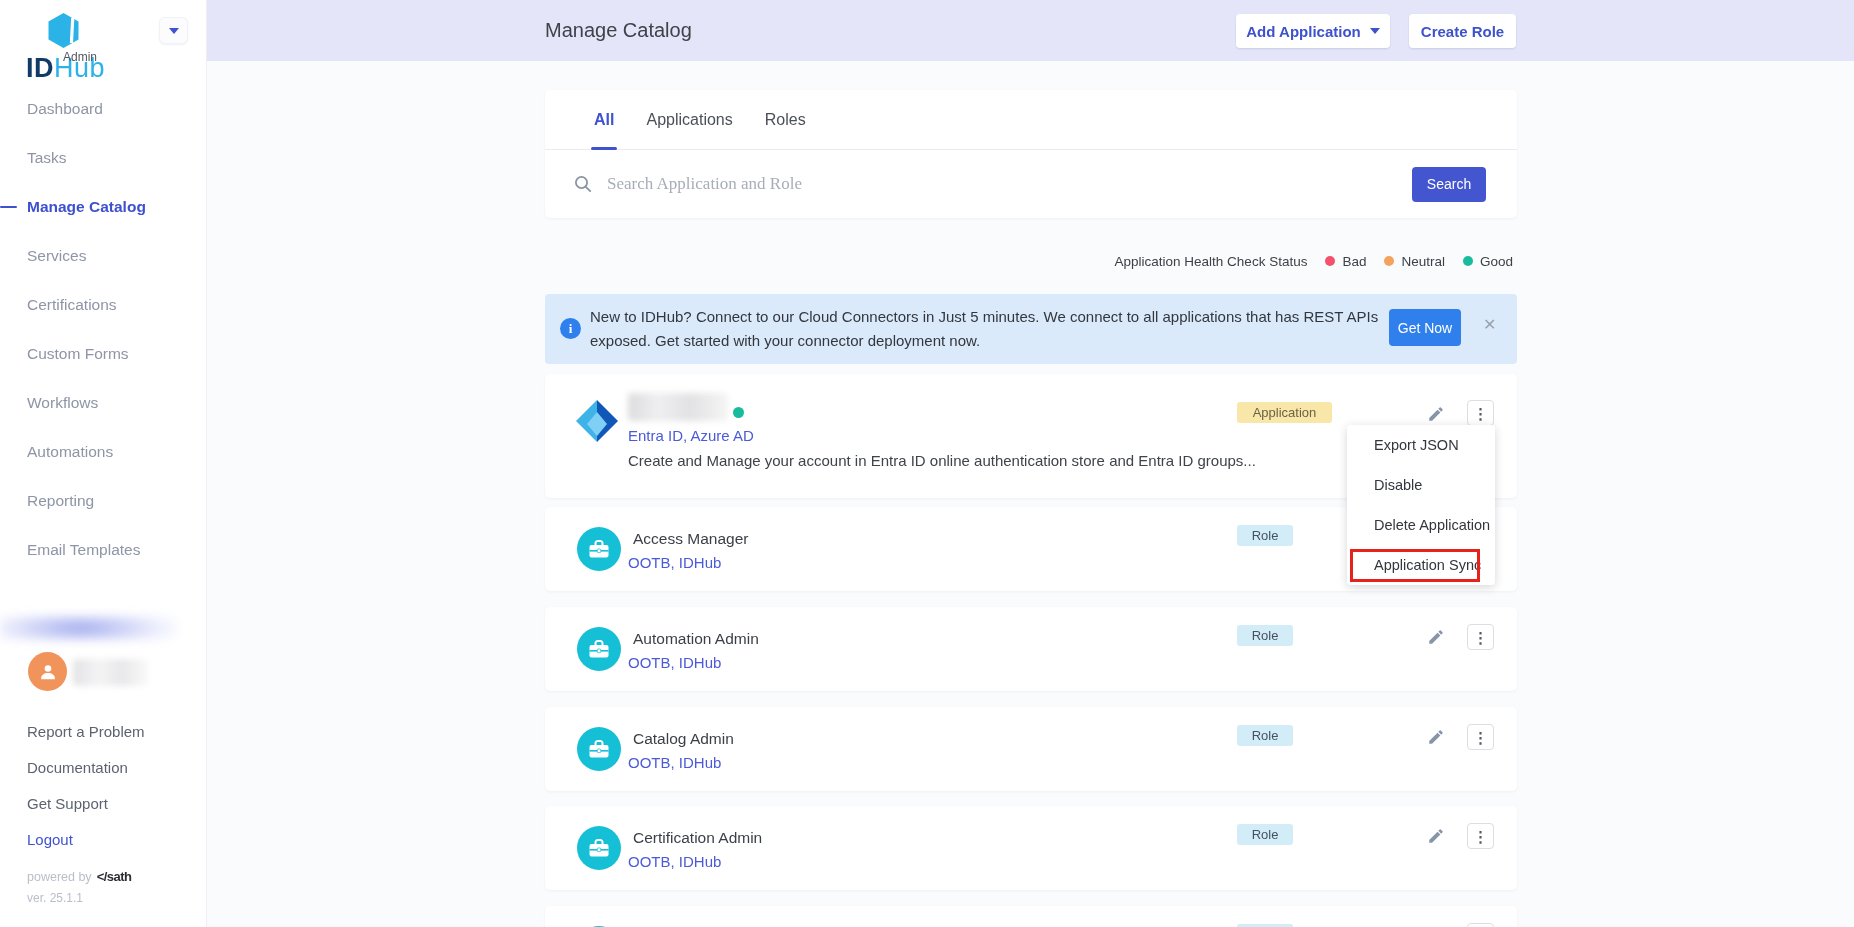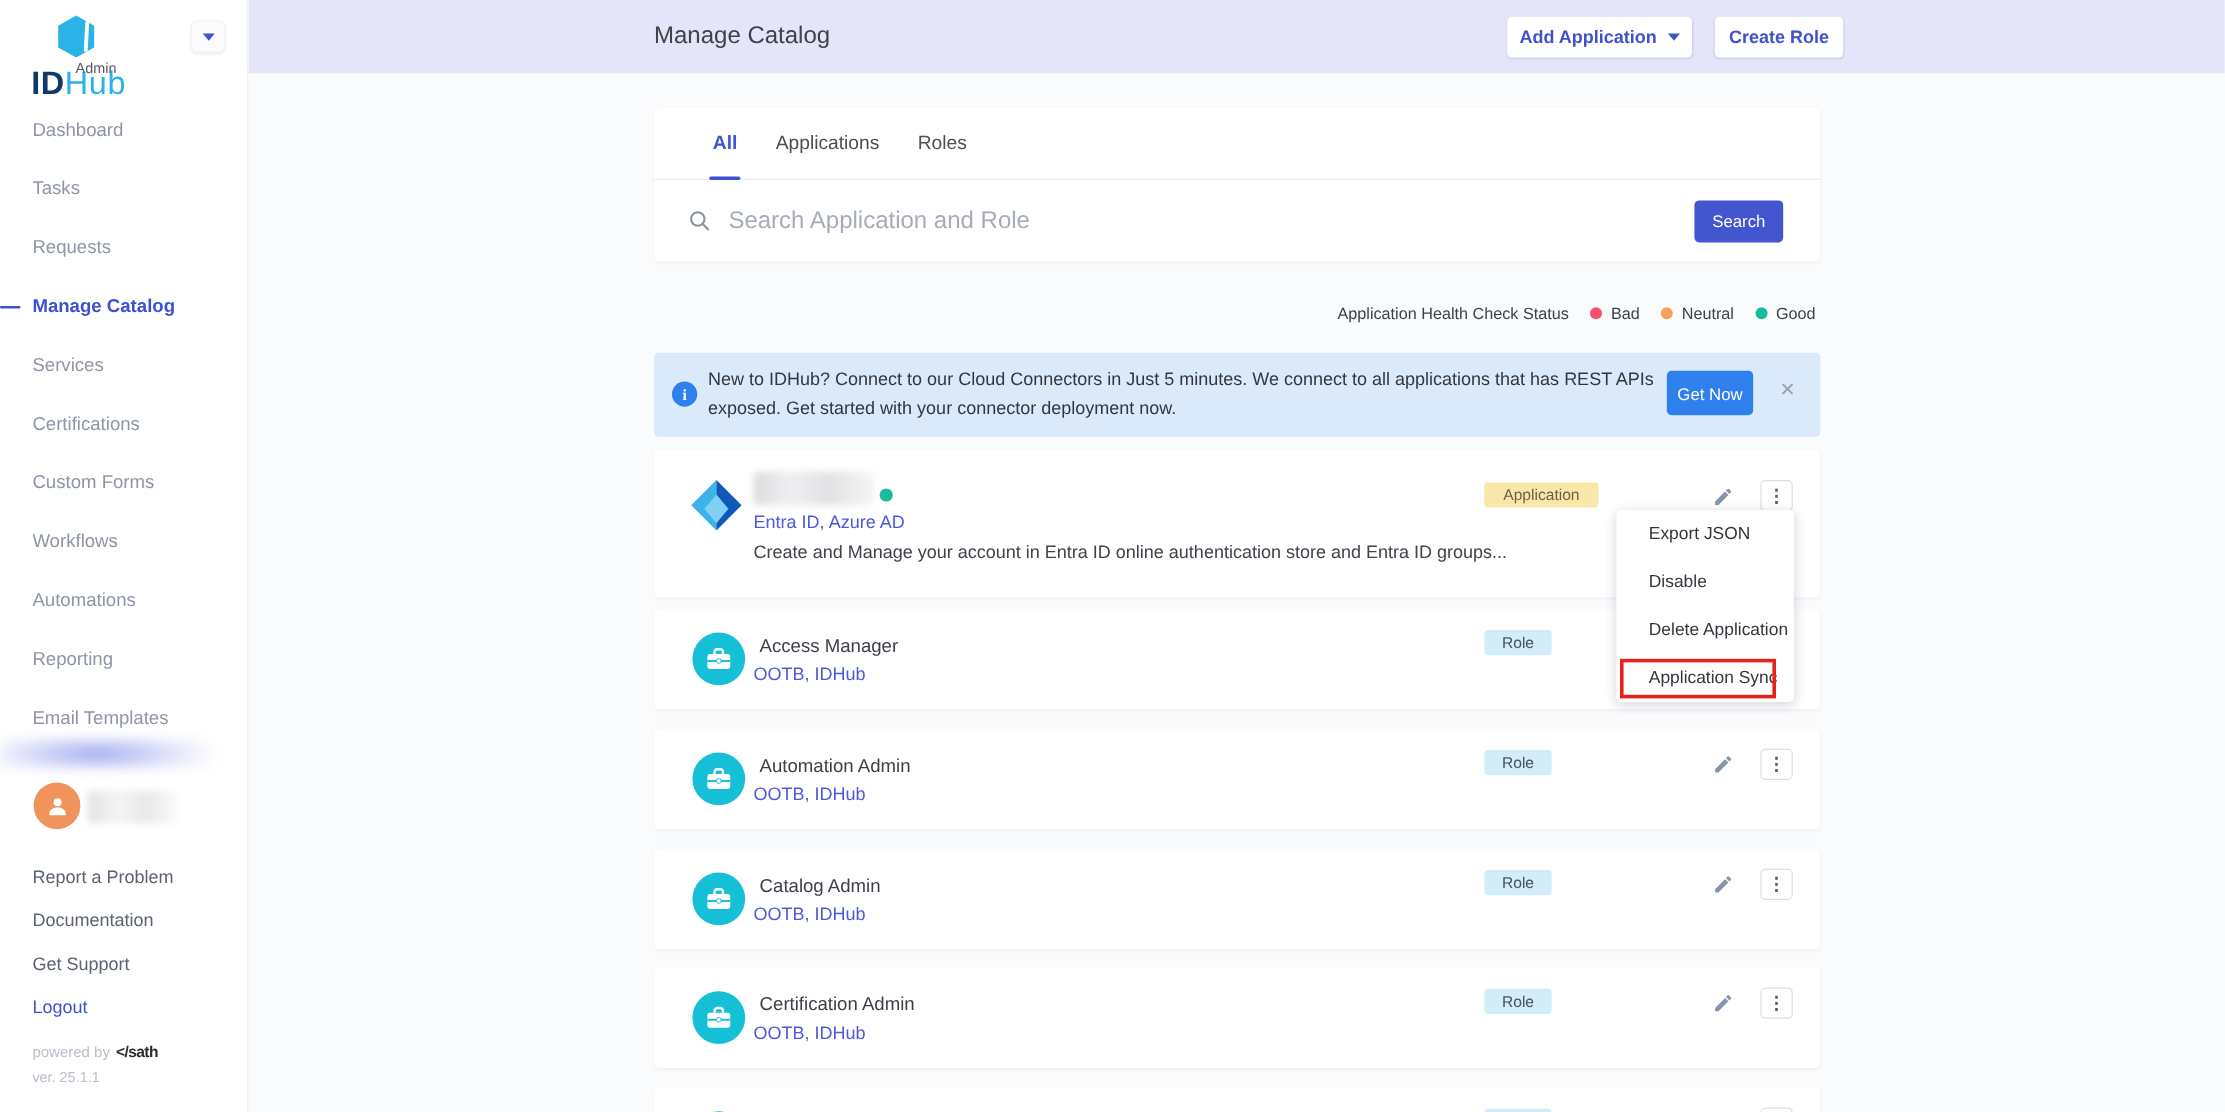--- a/index.html
+++ b/index.html
@@ -43,38 +43,38 @@
   .powered { position:absolute; left:27px; top:869px; font-size:12.5px; color:#b9bec8; white-space:nowrap; }
   .vendor { color:#2b2d33; font-weight:700; font-size:13px; margin-left:5px; letter-spacing:-.5px; }
   .version { position:absolute; left:27px; top:891px; font-size:12px; color:#b9bec8; }
 
   
   .header-strip { position:absolute; left:207px; top:0; width:1647px; height:61px; background:#e4e5f8; }
   .page-title { position:absolute; left:545px; top:0; height:61px; display:flex; align-items:center;
     font-size:20px; color:#3f4249; z-index:2; }
   .hdr-btn { position:absolute; top:14px; height:34px; background:#ffffff; border:none; border-radius:4px;
     color:#3d52cc; font-size:15px; font-weight:700; font-family:inherit; cursor:pointer;
-    box-shadow:0 1px 2px rgba(40,50,140,.14); display:flex; align-items:center; justify-content:center; gap:9px; z-index:2;margin-left:20px; }
+    box-shadow:0 1px 2px rgba(40,50,140,.14); display:flex; align-items:center; justify-content:center; gap:9px; z-index:2; }
   .btn-add-app { left:1236px; width:154px; }
   .btn-create-role { left:1409px; width:107px; }
   .tri-sm { width:0; height:0; border-left:5px solid transparent; border-right:5px solid transparent;
     border-top:6px solid #3d52cc; }
 
   
   .card { position:absolute; left:545px; width:972px; background:#ffffff;
     border-radius:5px; box-shadow:0 1px 3px rgba(25,30,60,.05); }
   .card-tabs { top:90px; height:128px; }
   .tab-row { height:60px; display:flex; align-items:stretch; padding-left:49px; gap:32px;
     border-bottom:1px solid #ebecef; }
   .tab { position:relative; display:flex; align-items:center; font-size:16px; color:#4b4f58; cursor:pointer; }
   .tab.active { color:#3e52d2; font-weight:700; }
   .tab.active::after { content:""; position:absolute; left:-3px; right:-3px; bottom:-1px;
     height:3px; background:#3e52d2; border-radius:2px; }
   .search-row { height:68px; display:flex; align-items:center; padding:0 31px 0 28px; gap:14px; }
-  .search-input { flex:1; border:none; outline:none; font-size:20px; color:#3c4047; font-family:Liberation Sans, sans-serif; background:transparent; }
+  .search-input { flex:1; border:none; outline:none; font-size:17px; color:#3c4047; font-family:Liberation Serif, serif; background:transparent; }
   .search-input::placeholder { color:#a7adb8; }
   .search-btn { width:74px; height:35px; background:#4355cf; color:#ffffff; border:none; border-radius:4px;
     font-size:14px; font-family:inherit; cursor:pointer; }
 
   .legend-row { position:absolute; left:545px; top:248px; width:968px; height:26px;
     display:flex; justify-content:flex-end; align-items:center; gap:18px;
     font-size:13.5px; color:#3d4148; }
   .legend-item { display:flex; align-items:center; gap:7px; }
   .dot { width:10px; height:10px; border-radius:50%; }
   .dot-bad { background:#f4516c; }
@@ -154,21 +154,20 @@
       <span class="brand-text"><span class="brand-id">ID</span><span class="brand-hub">Hub</span></span>
     </div>
     <div class="brand-sub">Admin</div>
     <div class="caret-btn">
       <span class="tri-down"></span>
     </div>
 
     <ul class="nav">
       <li>Dashboard</li>
       <li>Tasks</li>
-      <li>Requests</li>
       <li class="active">Manage Catalog</li>
       <li>Services</li>
       <li>Certifications</li>
       <li>Custom Forms</li>
       <li>Workflows</li>
       <li>Automations</li>
       <li>Reporting</li>
       <li>Email Templates</li>
     </ul>
 

